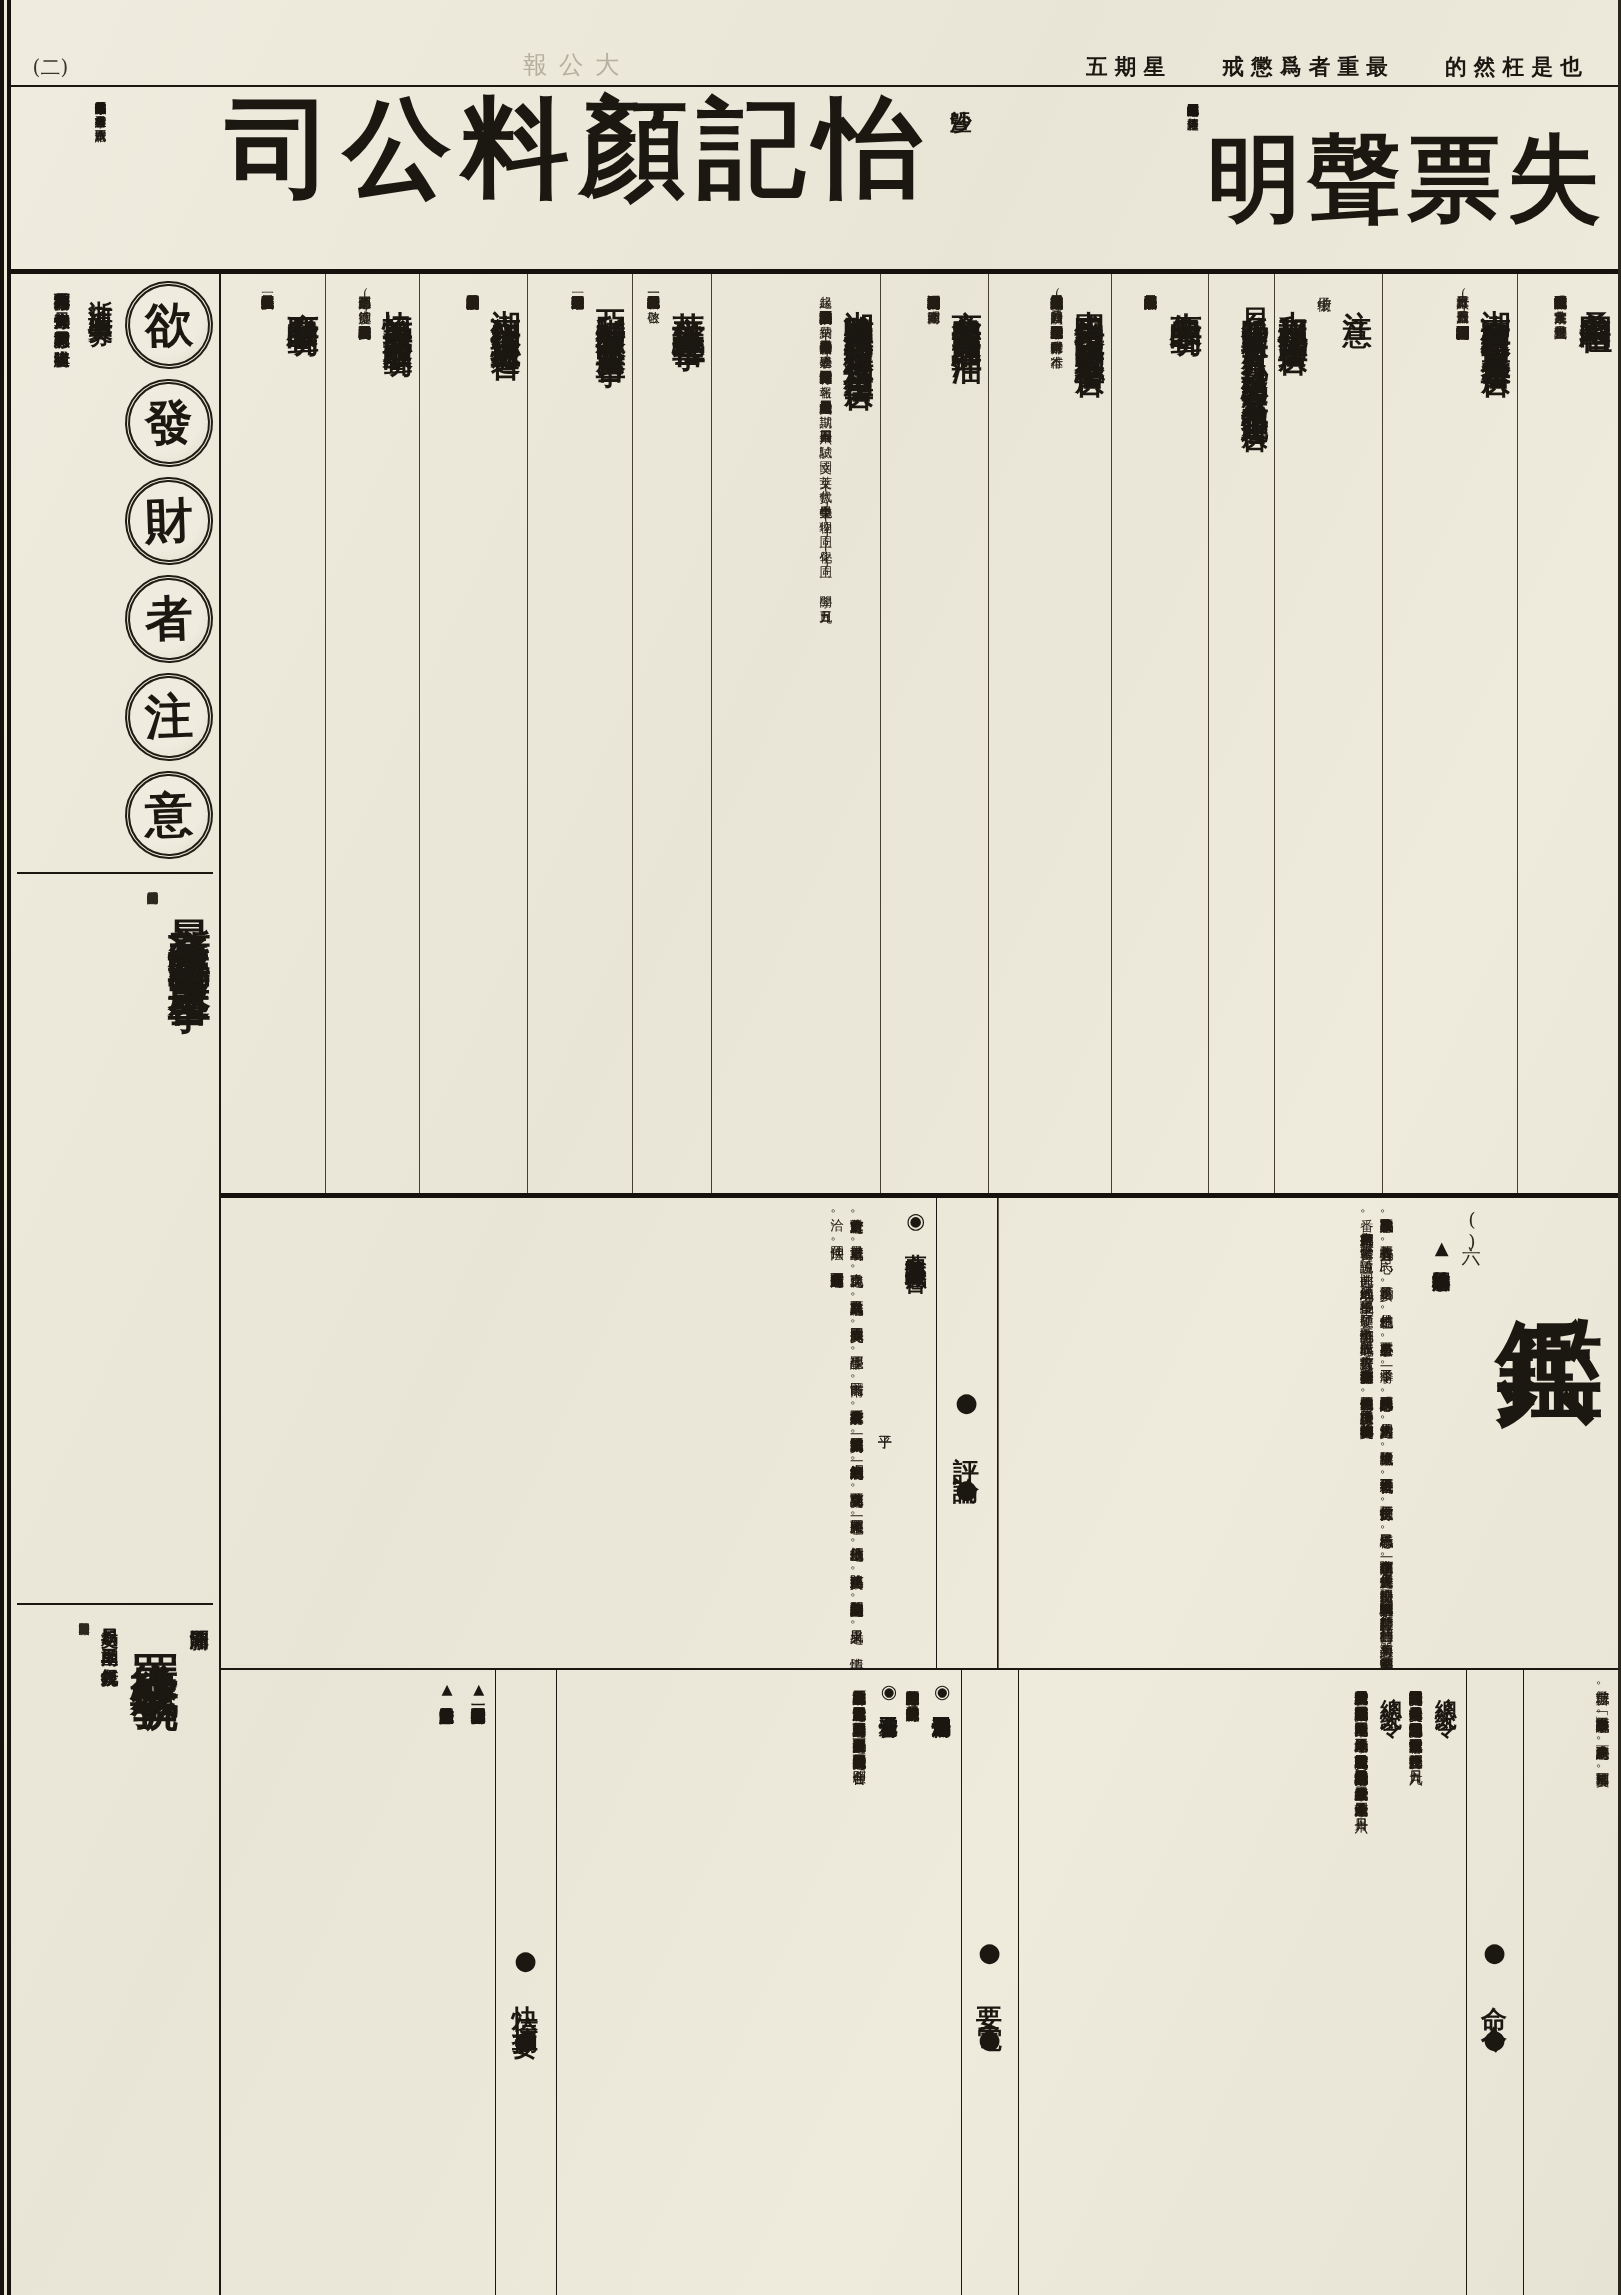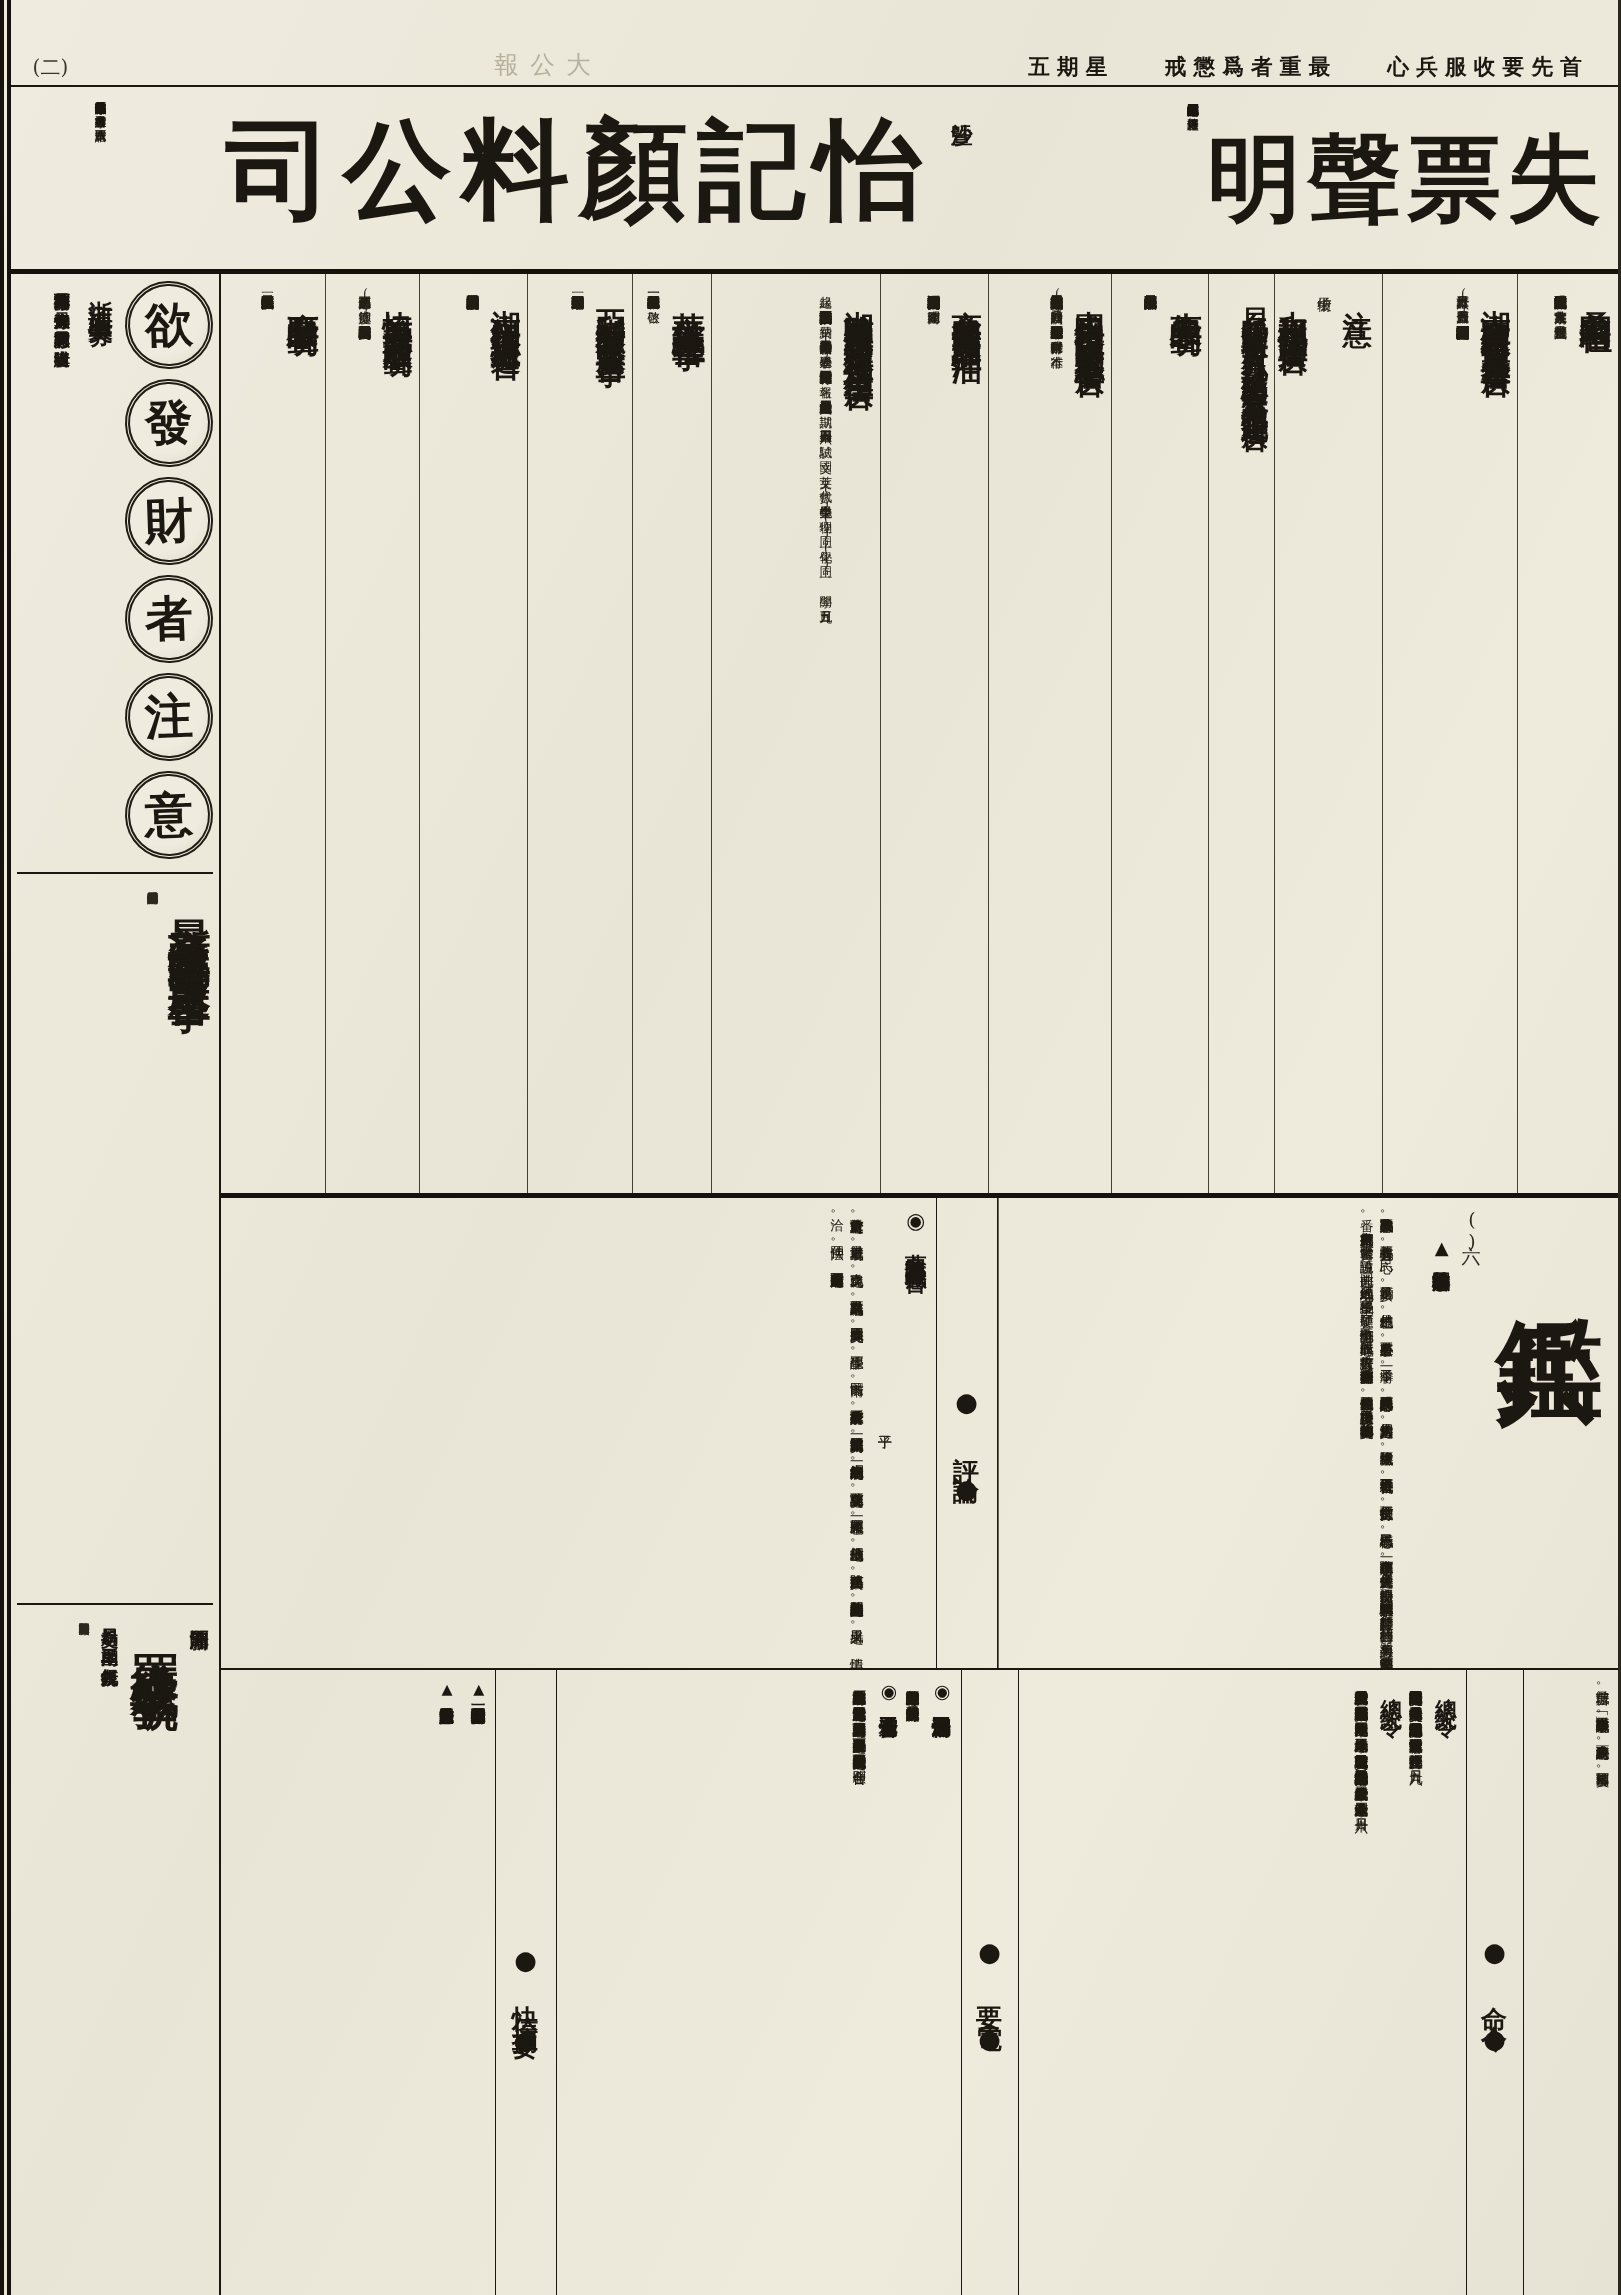--- a/index.html
+++ b/index.html
@@ -18,21 +18,21 @@
   .mh-item{font-size:21.6px;font-weight:700;letter-spacing:7.2px;white-space:nowrap;}
   .mh-faint{color:#b6b09e;font-size:24.5px;letter-spacing:11.5px;flex:1;text-align:center;}
   .mh-page{font-size:20px;color:#3a352b;}
   
   .banner{height:189px;display:flex;flex-direction:row-reverse;align-items:stretch;
     border-top:2.2px solid #1b1711;border-bottom:5px solid #15120d;box-sizing:border-box;
     padding:5.8px 11.5px;gap:10px;}
   .banner-right{display:flex;flex-direction:row-reverse;align-items:center;gap:7.2px;}
   .banner-big{font-size:94px;font-weight:700;letter-spacing:5.8px;line-height:1;white-space:nowrap;}
   .banner-small{height:166px;width:108px;font-size:11.5px;line-height:1.35;overflow:hidden;}
-  .banner-center{flex:1;display:flex;flex-direction:row-reverse;align-items:center;justify-content:center;gap:13px;font-family:Liberation Mono, monospace;}
+  .banner-center{flex:1;display:flex;flex-direction:row-reverse;align-items:flex-start;justify-content:center;gap:13px;}
   .banner-title{font-size:108px;font-weight:700;letter-spacing:10px;line-height:1;white-space:nowrap;}
   .banner-prefix{height:144px;font-size:21.6px;font-weight:700;}
   .banner-left{height:166px;width:86px;font-size:11.5px;line-height:1.4;overflow:hidden;}
   
   .bodywrap{display:flex;height:2022px;}
   .sidebar{width:210px;border-right:2.2px solid #1b1711;box-sizing:border-box;
     display:flex;flex-direction:column;padding:7.2px 5.8px;gap:13px;overflow:hidden;}
   .main{flex:1;display:flex;flex-direction:column;overflow:hidden;}
   
   .stampsrow{display:flex;flex-direction:row-reverse;gap:7.2px;}
@@ -79,21 +79,21 @@
   .tel-title{font-size:19px;font-weight:700;margin:0 0 0 7.2px;}
   .brief-item{font-size:14.4px;line-height:1.5;margin:0 0 0 10px;font-weight:600;}
   .thin-end{border-left:none;}
 </style>
 </head>
 <body>
 
 <div class="page">
 
   <div class="masthead">
-    <div class="mh-item rtl">首先要收服兵心</div>
+    <div class="mh-item rtl">也是枉然的</div>
     <div class="mh-item rtl">最重者爲懲戒</div>
     <div class="mh-item rtl">星期五</div>
     <div class="mh-faint rtl">大公報</div>
     <div class="mh-page">(二)</div>
   </div>
 
   <div class="banner">
     <div class="banner-right">
       <div class="banner-big rtl">失票聲明</div>
       <div class="banner-small v">本廠創辦於民國元年專織歷製各種國貨精選原料純用本國物品歷蒙各界歡迎值此提倡國貨之際特將價格外減克己以答諸君熱心愛國之忱 華興捲煙廠謹告</div>

